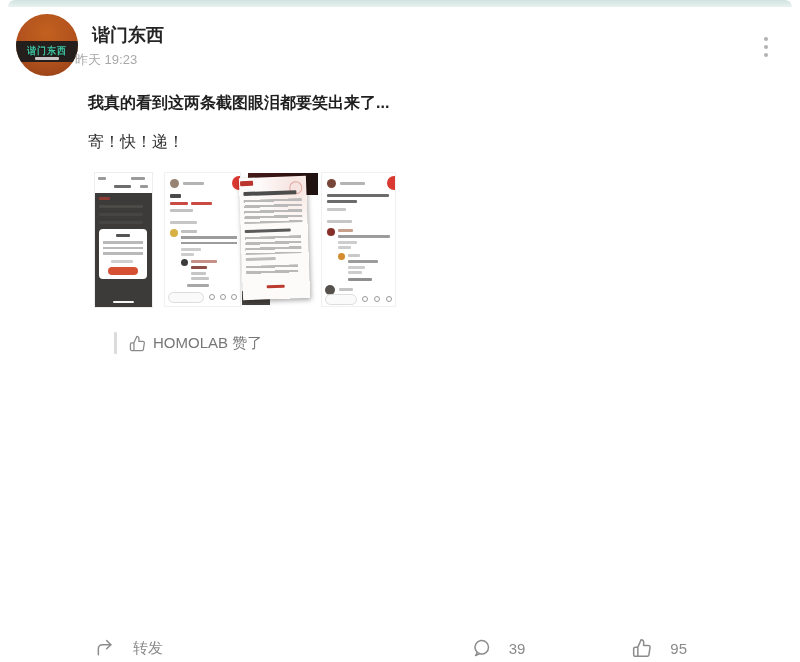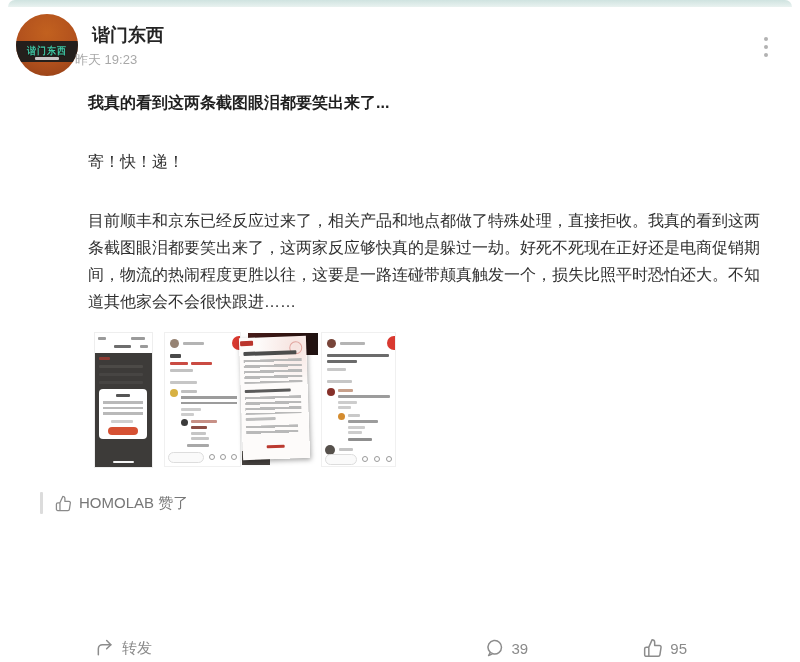--- a/index.html
+++ b/index.html
@@ -18,21 +18,21 @@
   .avatar-sub{position:absolute;left:30%;top:70%;width:40%;height:3px;background:rgba(255,255,255,.75);border-radius:1px;}
   .author-name{position:absolute;left:92px;top:16px;font-size:18px;font-weight:bold;color:#242424;cursor:pointer;}
   .post-time{position:absolute;left:75px;top:44px;font-size:13px;color:#a8a8a8;}
   .more-btn{position:absolute;right:24px;top:22px;width:20px;height:36px;display:flex;flex-direction:column;
     align-items:center;justify-content:center;gap:4px;cursor:pointer;}
   .more-btn i{width:4px;height:4px;border-radius:50%;background:#b2b2b2;display:block;}
   
   .post-content{margin:12px 28px 0 88px;font-size:16px;color:#303030;}
   .post-content p{margin:0;line-height:27px;}
   .post-content p.title{font-weight:bold;color:#1f1f1f;}
-  .post-content p.gap{margin-top:32px;}
+  .post-content p.gap{margin-top:12px;}
   
   .collage{position:relative;margin:16px 0 0 95px;width:300px;height:136px;cursor:pointer;filter:saturate(.95);}
   .panel{position:absolute;top:2px;overflow:hidden;background:#fff;}
   .b{position:absolute;height:3px;border-radius:1px;background:#bdbdbd;}
   .lines{position:absolute;background:repeating-linear-gradient(to bottom,#b9b9b9 0 2.5px,transparent 2.5px 5.5px);}
   .circ{position:absolute;border-radius:50%;}
   
   .p1{left:0;width:57px;height:134px;box-shadow:0 0 0 1px #eee;}
   .p1 .dark{position:absolute;left:0;top:20px;width:57px;height:114px;background:#3d3b39;}
   .p1 .dialog{position:absolute;left:4px;top:56px;width:48px;height:50px;background:#fff;border-radius:4px;}
@@ -46,27 +46,27 @@
   
   .p3{left:145px;width:78px;height:132px;background:transparent;overflow:visible;}
   .p3 .backdrop-top{position:absolute;left:8px;top:0;width:70px;height:22px;
     background:linear-gradient(to right,#4a1d19,#311311 60%,#201312);}
   .p3 .backdrop-bot{position:absolute;left:2px;top:118px;width:28px;height:14px;background:#474340;}
   .p3 .paper{position:absolute;left:1px;top:4px;width:67px;height:122px;background:
     radial-gradient(circle at 85% 8%,#f7e2de 0%,#fdfbfa 30%);box-shadow:1px 2px 5px rgba(0,0,0,.35);
     transform:rotate(-2deg);}
   .p3 .stamp{position:absolute;left:50px;top:5px;width:11px;height:11px;border:1.5px solid #e3a49d;border-radius:50%;}
   
-  .liked-row{position:relative;margin:24px 0 0 40px;height:24px;display:flex;align-items:center;color:#777;font-size:15px;}
+  .liked-row{position:relative;margin:24px 0 0 114px;height:24px;display:flex;align-items:center;color:#777;font-size:15px;}
   .liked-row .vbar{width:3px;height:22px;background:#dcdcdc;border-radius:1px;margin-right:12px;}
   .liked-row svg{margin-right:7px;}
   
   .action-bar{position:absolute;left:0;top:620px;width:800px;height:42px;display:flex;align-items:center;
     box-sizing:border-box;padding:0 113px 0 95px;}
-  .action{display:flex;align-items:center;gap:7px;color:#8a8a8a;font-size:15px;cursor:pointer;white-space:nowrap;}
+  .action{display:flex;align-items:center;gap:18px;color:#8a8a8a;font-size:15px;cursor:pointer;white-space:nowrap;}
   .action-left{flex:1;display:flex;justify-content:flex-start;}
   .action-mid{flex:1;display:flex;justify-content:center;}
   .action-right{flex:0;display:flex;justify-content:flex-end;}
 </style>
 </head>
 <body>
 
 <div class="top-strip"></div>
 
 <div class="post">
@@ -83,21 +83,20 @@
     <div class="more-btn">
       <i></i>
       <i></i>
       <i></i>
     </div>
   </div>
 
   <div class="post-content">
     <p class="title">我真的看到这两条截图眼泪都要笑出来了...</p>
     <p class="gap">寄！快！递！</p>
-    <p class="gap">目前顺丰和京东已经反应过来了，相关产品和地点都做了特殊处理，直接拒收。我真的看到这两条截图眼泪都要笑出来了，这两家反应够快真的是躲过一劫。好死不死现在正好还是电商促销期间，物流的热闹程度更胜以往，这要是一路连碰带颠真触发一个，损失比照平时恐怕还大。不知道其他家会不会很快跟进……</p>
   </div>
 
   <div class="collage">
 
     <div class="panel p1">
       <div class="b" style="left:3px;top:4px;width:8px;background:#9a9a9a;"></div>
       <div class="b" style="left:36px;top:4px;width:14px;background:#9a9a9a;"></div>
       <div class="b" style="left:19px;top:12px;width:17px;background:#6d6d6d;"></div>
       <div class="b" style="left:45px;top:12px;width:8px;background:#9a9a9a;"></div>
       <div class="dark">

